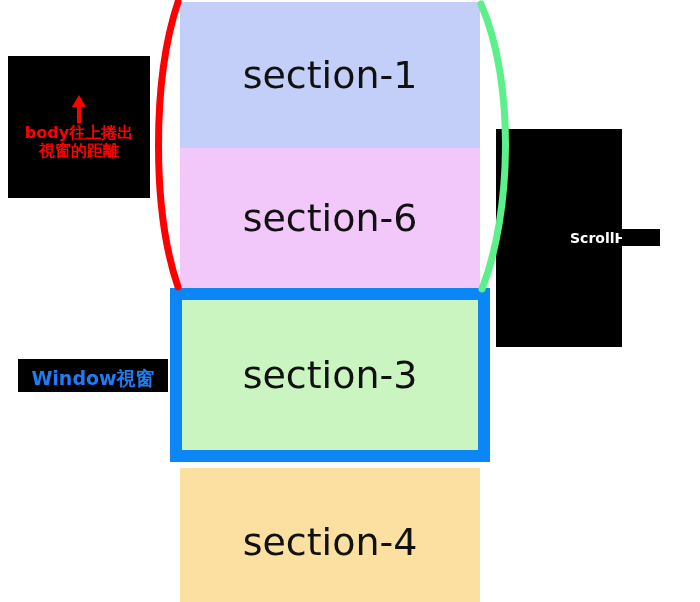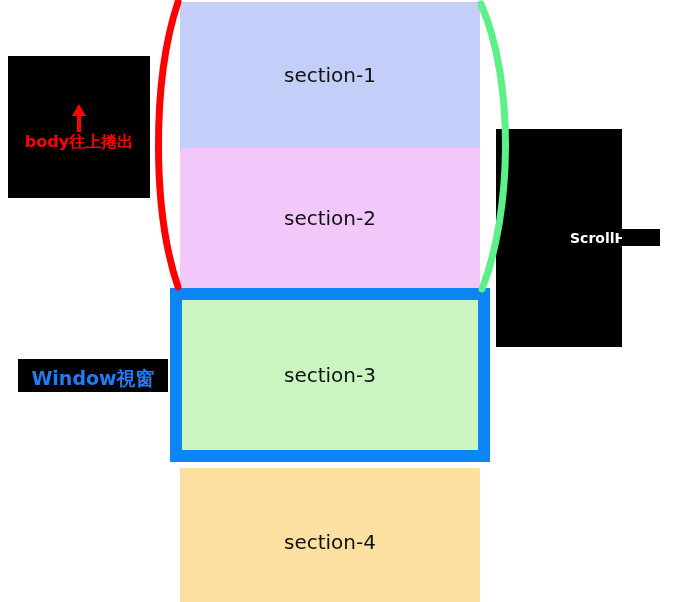--- a/index.html
+++ b/index.html
@@ -15,21 +15,21 @@
   .section{
     position:absolute;
     left:180px;
     width:300px;
     display:flex;
     align-items:center;
     justify-content:center;
     box-sizing:border-box;
   }
   .section-label{
-    font-size:20px;
+    font-size:38px;
     color:#111111;
     font-family:"DejaVu Sans","Liberation Sans",sans-serif;
     letter-spacing:0px;
     white-space:nowrap;
     text-align:center;
   }
   #section-1{top:2px;height:146px;background:#c3cff8;}
   #section-2{top:148px;height:140px;background:#f2c8fb;}
 
   
@@ -136,41 +136,42 @@
 </head>
 <body>
 
 <div id="stage">
 
   <div class="section" id="section-1">
     <span class="section-label">section-1</span>
   </div>
 
   <div class="section" id="section-2">
-    <span class="section-label">section-2</span>
+    <span class="section-label">section-6</span>
   </div>
 
   <div id="window-frame">
     <div id="section-3">
       <span class="section-label">section-3</span>
     </div>
   </div>
 
   <div class="section" id="section-4">
     <span class="section-label">section-4</span>
   </div>
 
   <div id="scrolltop-note">
     <div class="up-arrow">
       <svg width="22" height="30" viewBox="0 0 22 30" aria-hidden="true">
         <line x1="11" y1="29" x2="11" y2="9" stroke="#fe0000" stroke-width="4"></line>
         <polygon points="11,1 4,13 18,13" fill="#fe0000"></polygon>
       </svg>
     </div>
     <div class="note-line small">body往上捲出</div>
+    <div class="note-line small">視窗的距離</div>
   </div>
 
   <div id="window-label">
     <span>Window視窗</span>
   </div>
 
   <div id="scrollheight-note"></div>
   <div id="scrollheight-caption">ScrollHeight</div>
   <div id="scrollheight-bleed"></div>
 

